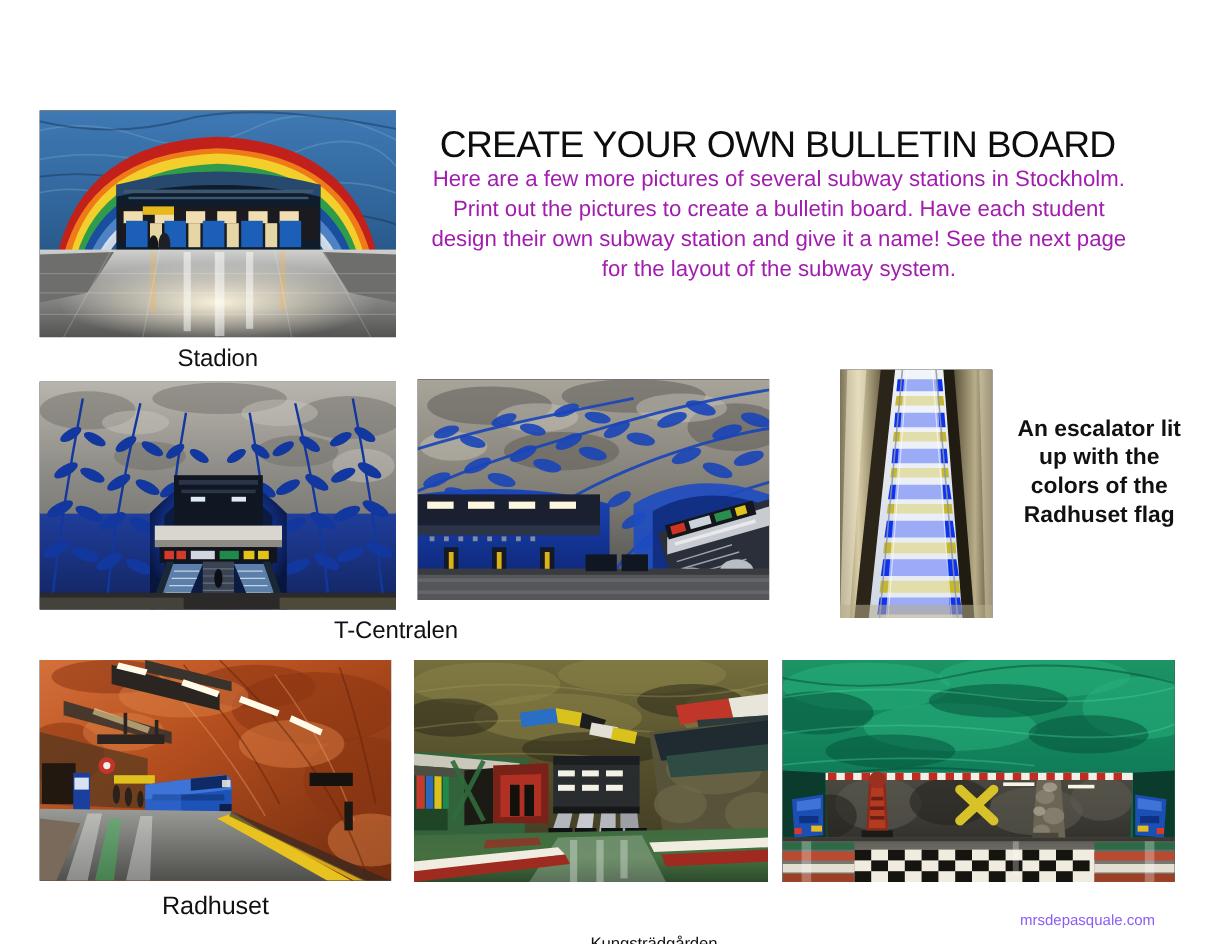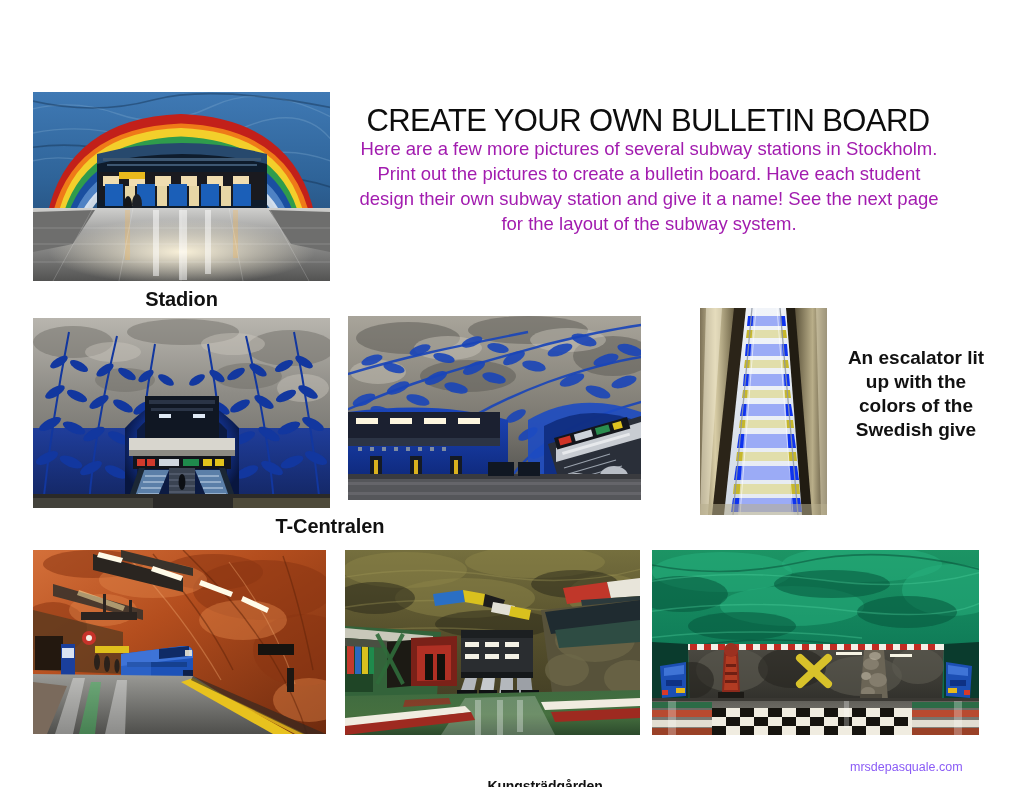--- a/index.html
+++ b/index.html
@@ -19,21 +19,21 @@
 
   .photo {
     position: absolute;
     overflow: hidden;
     background: #2b2b2b;
   }
   .photo svg { display: block; width: 100%; height: 100%; }
 
   .caption {
     position: absolute;
-    font-weight: bold;
+    font-weight: normal;
     color: #111;
     text-align: center;
     letter-spacing: -0.1px;
     white-space: nowrap;
   }
 
   
   #title {
     position: absolute;
     left: 338px;
@@ -591,21 +591,21 @@
 
         <g opacity="0.55">
           <path d="M6 0 L22 0 L8 207 L0 207 Z" fill="#f0e9cf"></path>
           <path d="M116 0 L127 0 L127 207 L121 207 Z" fill="#e2d9ba"></path>
         </g>
 
         <rect x="0" y="196" width="127" height="11" fill="#b8ae8e" opacity="0.55"></rect>
       </g>
     </svg>
   </div>
-  <div id="escalator-note">An escalator lit up with the colors of the Swedish give</div>
+  <div id="escalator-note">An escalator lit up with the colors of the Radhuset flag</div>
 
   <div class="photo" id="photo-radhuset">
     <svg viewBox="0 0 293 184" preserveAspectRatio="none">
       <defs>
         <linearGradient id="radRock" x1="0" y1="0" x2="1" y2="1">
           <stop offset="0%" stop-color="#d4703a"></stop>
           <stop offset="40%" stop-color="#b44e1e"></stop>
           <stop offset="100%" stop-color="#6e2a0e"></stop>
         </linearGradient>
         <linearGradient id="radFloor" x1="0" y1="0" x2="0" y2="1">
@@ -702,20 +702,21 @@
         <g fill="#2a211b">
           <ellipse cx="64" cy="112" rx="3" ry="8"></ellipse>
           <ellipse cx="74" cy="114" rx="3" ry="8"></ellipse>
           <ellipse cx="84" cy="116" rx="2.6" ry="7"></ellipse>
         </g>
 
         <rect x="254" y="118" width="7" height="24" fill="#1d1712"></rect>
       </g>
     </svg>
   </div>
+  <div class="caption" id="cap-radhuset">Radhuset</div>
 
   <div class="photo" id="photo-kungs-1">
     <svg viewBox="0 0 295 185" preserveAspectRatio="none">
       <defs>
         <linearGradient id="kgVault" x1="0" y1="0" x2="0" y2="1">
           <stop offset="0%" stop-color="#756f3e"></stop>
           <stop offset="45%" stop-color="#56502c"></stop>
           <stop offset="100%" stop-color="#3b3722"></stop>
         </linearGradient>
         <linearGradient id="kgFloor" x1="0" y1="0" x2="0" y2="1">

